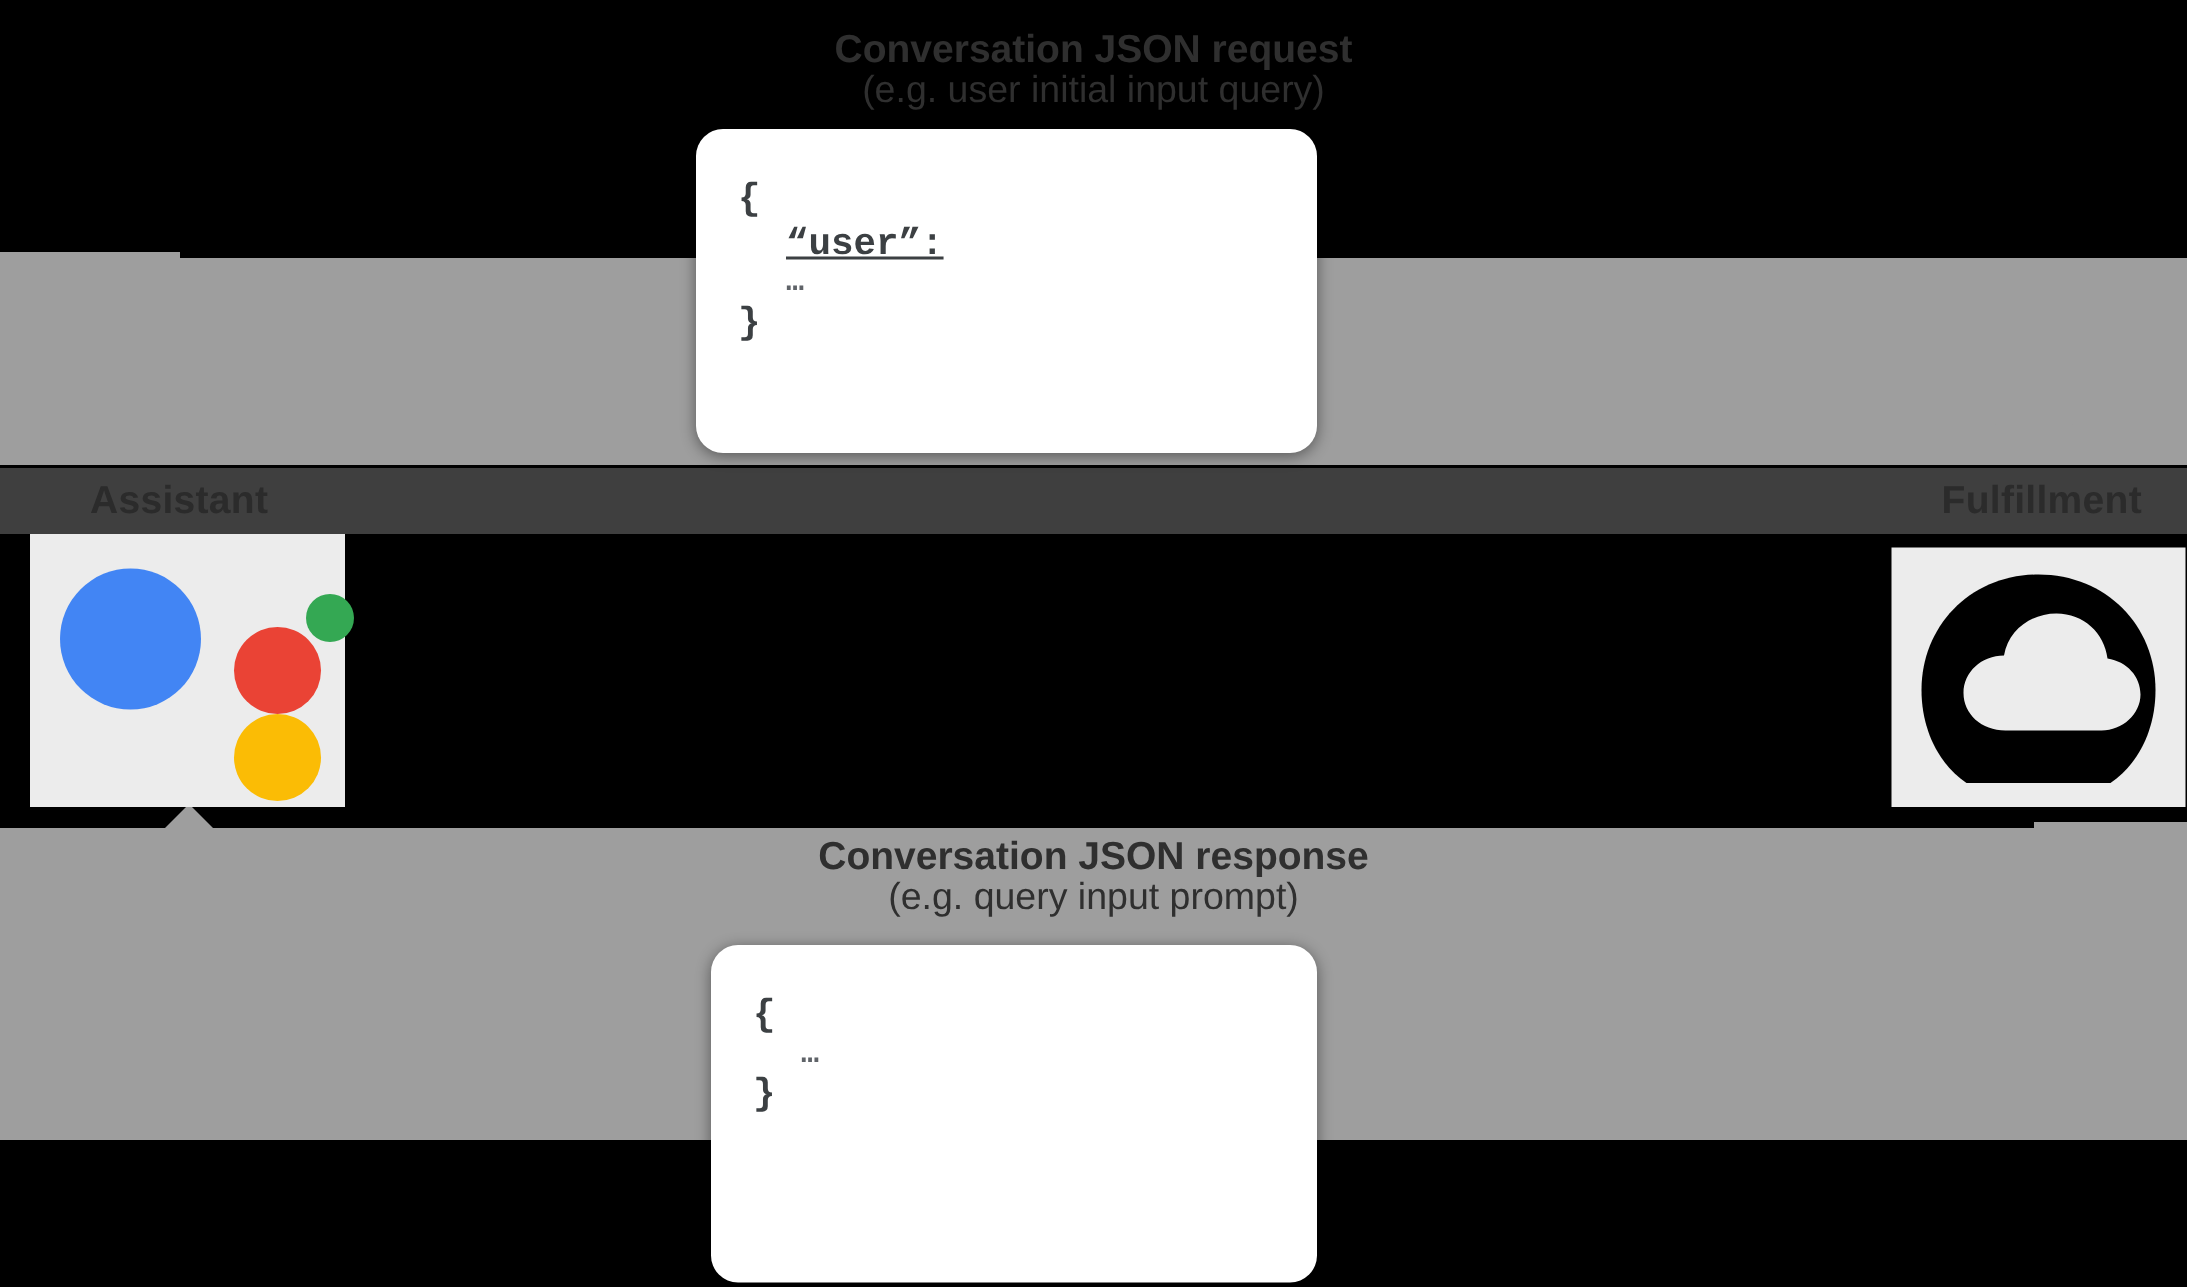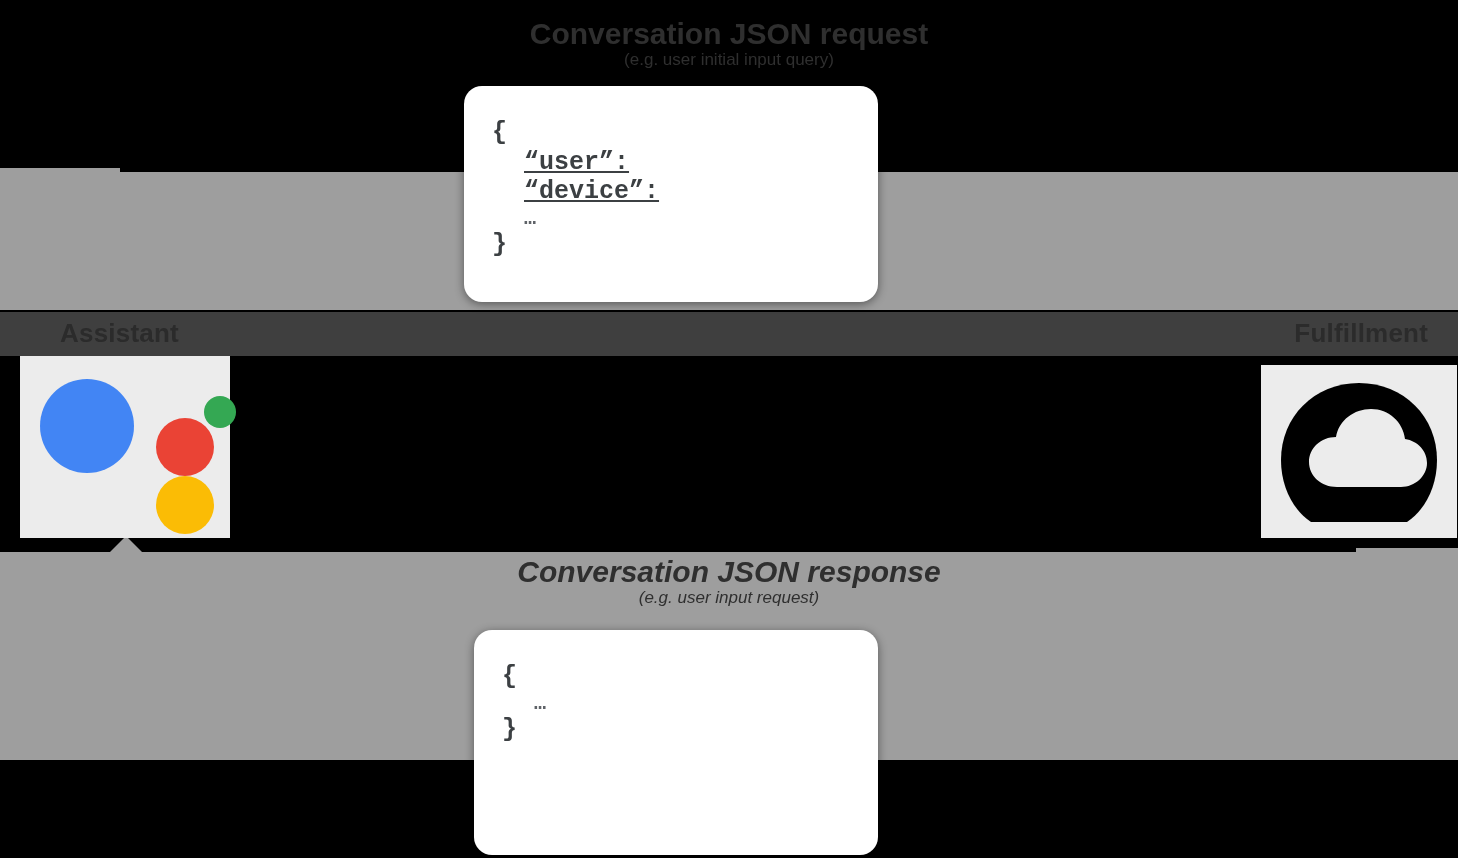--- a/index.html
+++ b/index.html
@@ -134,34 +134,34 @@
   
   .flow-title-group {
     position: absolute;
     text-align: center;
     width: 100%;
     left: 0;
     pointer-events: none;
   }
   .flow-title {
     color: #2f2f2f;
-    font-size: 30px;
+    font-size: 26px;
     font-weight: 700;
     line-height: 1.08;
     white-space: nowrap;
   }
   .flow-subtitle {
     color: #2f2f2f;
-    font-size: 17px;
+    font-size: 25px;
     font-weight: 400;
     line-height: 1.15;
     white-space: nowrap;
   }
   #request-titles  { top: 18px; }
-  #response-titles { top: 556px; font-style: italic; }
+  #response-titles { top: 556px; }
 
   
   .json-bubble {
     position: absolute;
     background: #ffffff;
     border-radius: 18px;
     box-shadow: 0 2px 10px rgba(0,0,0,.45);
     font-family: "Liberation Mono", "DejaVu Sans Mono", monospace;
     font-size: 25px;
     font-weight: 700;
@@ -210,27 +210,26 @@
     </svg>
   </div>
 
   <div class="flow-title-group" id="request-titles">
     <div class="flow-title">Conversation JSON request</div>
     <div class="flow-subtitle">(e.g. user initial input query)</div>
   </div>
 
   <div class="flow-title-group" id="response-titles">
     <div class="flow-title">Conversation JSON response</div>
-    <div class="flow-subtitle">(e.g. user input request)</div>
+    <div class="flow-subtitle">(e.g. query input prompt)</div>
   </div>
 
   <div class="json-bubble" id="request-bubble">
     <div class="json-line">{</div>
     <div class="json-line json-indent">“user”:</div>
-    <div class="json-line json-indent">“device”:</div>
     <div class="json-line json-ellipsis">…</div>
     <div class="json-line">}</div>
   </div>
 
   <div class="json-bubble" id="response-bubble">
     <div class="json-line">{</div>
     <div class="json-line json-ellipsis">…</div>
     <div class="json-line">}</div>
   </div>
 

